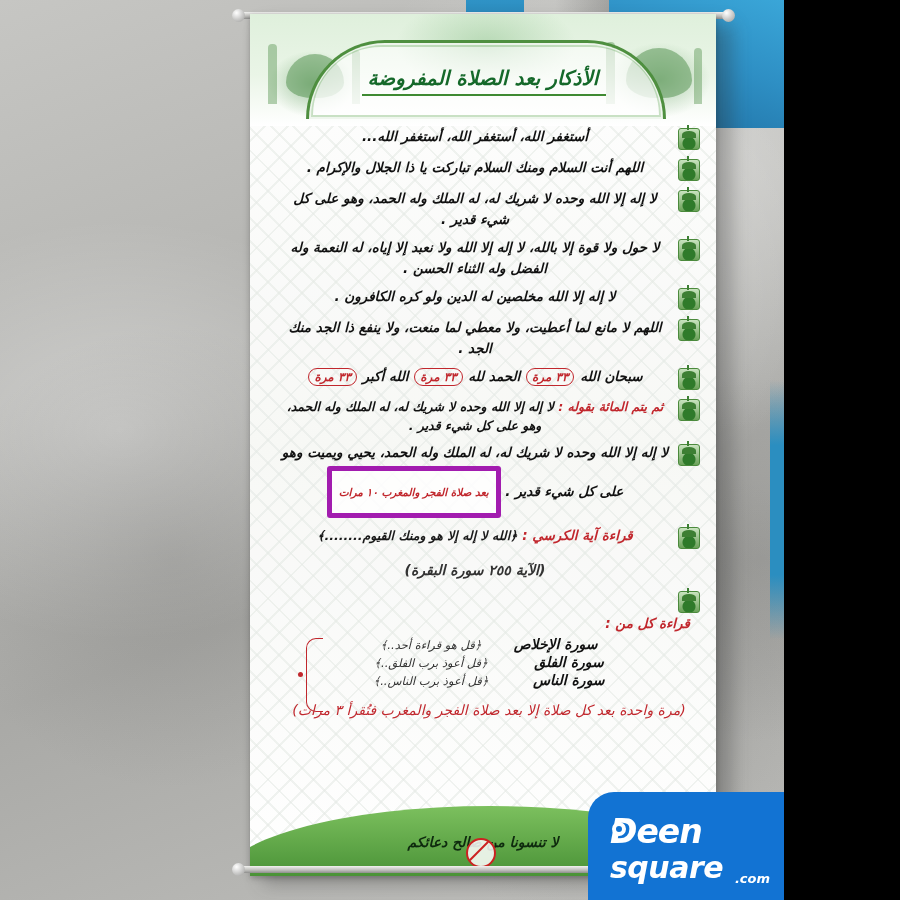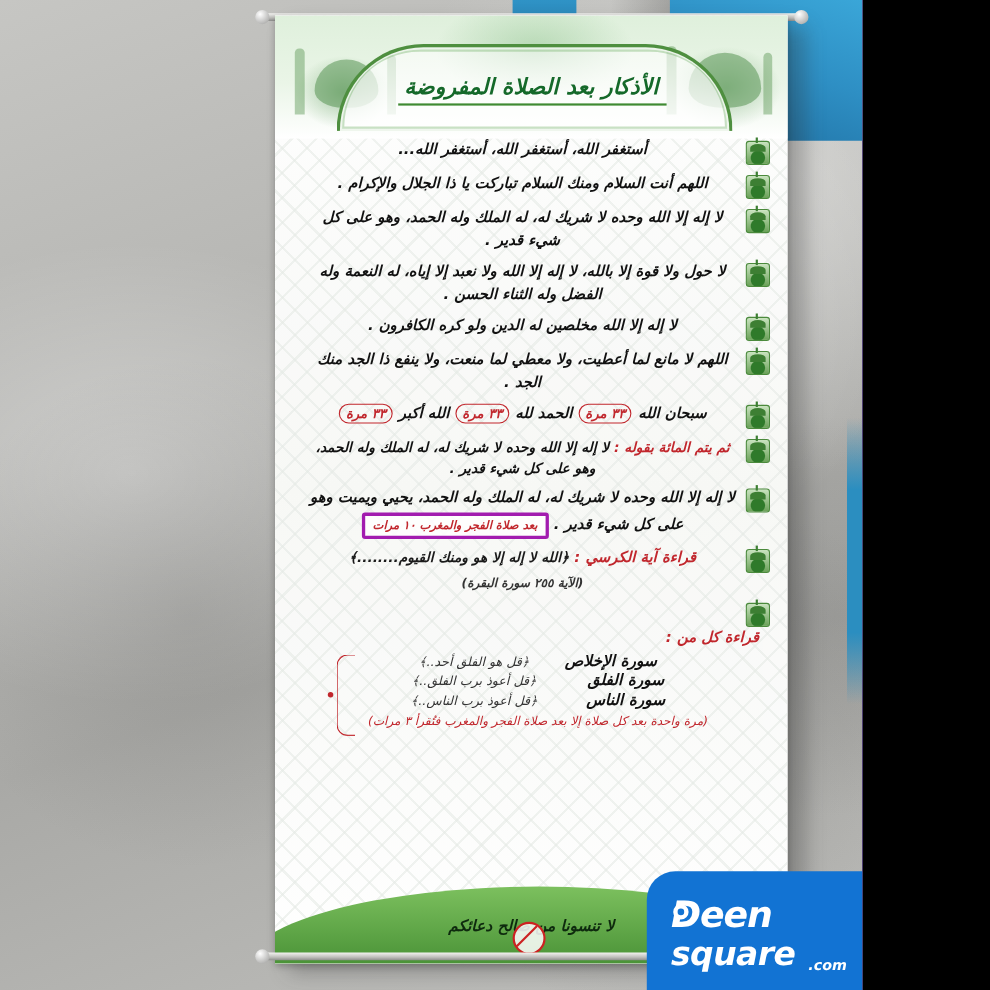--- a/index.html
+++ b/index.html
@@ -248,33 +248,33 @@
     border: 1.6px solid #c1272d;
     border-radius: 9px;
     color: #c1272d;
     padding: 0 5px;
     margin: 0 1px;
     font-size: 12px;
     line-height: 1.35;
   }
   .note-box {
     display: inline-block;
-    border: 3px solid #a21caf;
+    border: 5px solid #a21caf;
     border-radius: 3px;
     color: #c1272d;
     font-size: 10.5px;
-    padding: 1px 7px;
+    padding: 13px 7px;
     margin-top: 3px;
     background: rgba(255,255,255,0.8);
   }
   .tiny-note {
     display: block;
     color: #c1272d;
-    font-size: 11px;
-    margin-top: 4px;
+    font-size: 14px;
+    margin-top: 14px;
   }
   .kursi-verse {
     color: #1a1a1a;
     font-size: 12.5px;
   }
   .surah-block {
     position: relative;
     margin: 2px 18px 0 30px;
     direction: rtl;
     text-align: center;
@@ -527,21 +527,21 @@
           <span class="red">قراءة كل من :</span>
         </div>
       </div>
 
       <div class="surah-block">
         <div class="brace"></div>
         <div class="brace-dot"></div>
 
         <div class="surah-line">
           <span class="surah-name">سورة الإخلاص</span>
-          <span class="surah-ayah">﴿قل هو الفلق أحد..﴾</span>
+          <span class="surah-ayah">﴿قل هو قراءة أحد..﴾</span>
         </div>
         <div class="surah-line">
           <span class="surah-name">سورة الفلق</span>
           <span class="surah-ayah">﴿قل أعوذ برب الفلق..﴾</span>
         </div>
         <div class="surah-line">
           <span class="surah-name">سورة الناس</span>
           <span class="surah-ayah">﴿قل أعوذ برب الناس..﴾</span>
         </div>
         <div style="text-align:center;">

